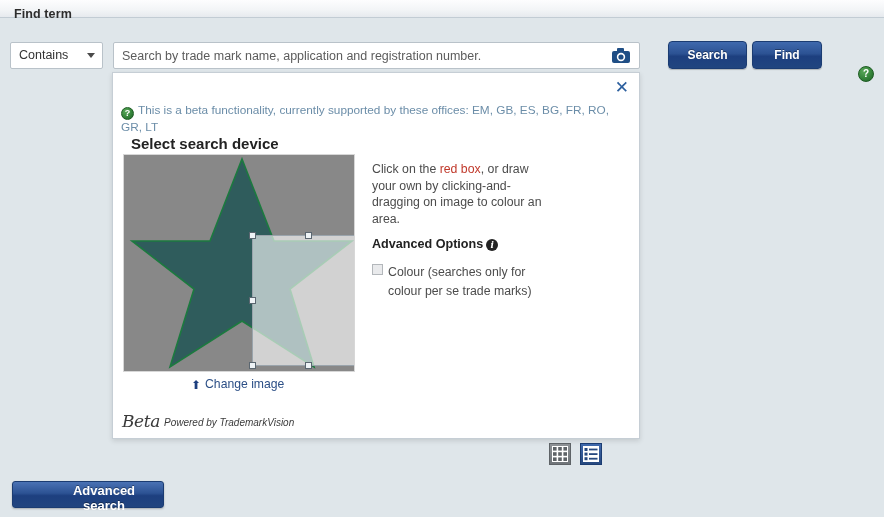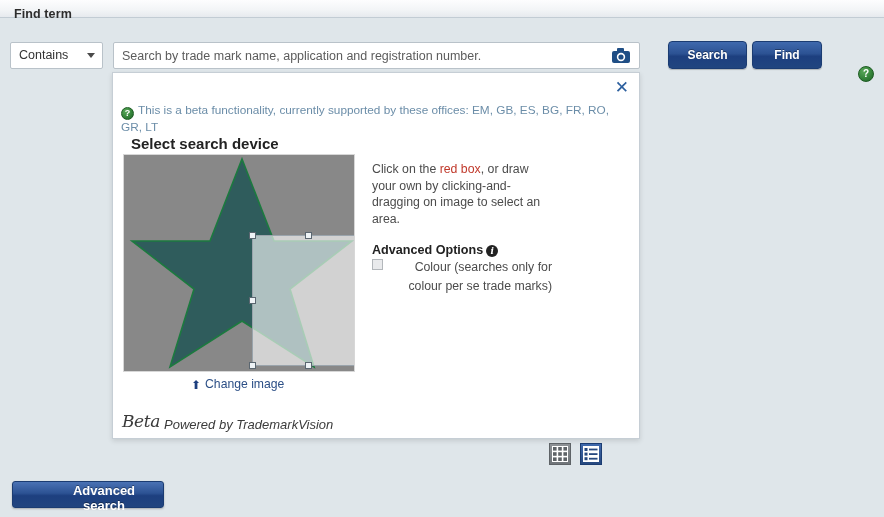--- a/index.html
+++ b/index.html
@@ -164,38 +164,38 @@
   }
 
   .beta-mark {
     position: absolute; left: 9px; top: 338px;
     font-family: "DejaVu Serif", serif;
     font-style: italic; font-size: 17px; color: #3a3a3a;
     letter-spacing: -.4px;
   }
   .powered-by {
     position: absolute; left: 51px; top: 344px;
-    font-style: italic; font-size: 13px; color: #3b3b3b;
+    font-style: italic; font-size: 10px; color: #3b3b3b;
   }
 
   
   .info-col { position: absolute; left: 259px; top: 88px; width: 180px; }
   .info-text { font-size: 12.3px; color: #4c4c4c; line-height: 16.5px; }
   .red-box-word { color: #c0392b; }
   .adv-title {
-    margin-top: 16px;
+    margin-top: 10px;
     font-size: 12.6px; font-weight: bold; color: #222;
   }
   .info-dot {
     display: inline-block; width: 12px; height: 12px; border-radius: 50%;
     background: #222; color: #fff; font-size: 9px; font-weight: bold;
     text-align: center; line-height: 12px; vertical-align: 0px;
     margin-left: 3px; font-family: "DejaVu Serif", serif; font-style: italic;
   }
-  .colour-opt { position: relative; padding-left: 16px; text-align: right; }
+  .colour-opt { margin-top: 11px; position: relative; padding-left: 16px; }
   .cb {
     position: absolute; left: 0; top: 2px;
     width: 11px; height: 11px;
     background: #e9eaec; border: 1px solid #b3b7bb;
   }
   .colour-label { font-size: 12.3px; color: #4c4c4c; line-height: 16.5px; }
 
   
   .view-toggles { position: absolute; left: 549px; top: 443px; }
   .vt {
@@ -291,21 +291,21 @@
     </div>
 
     <div class="change-image">
       <span class="up-ico">⬆</span><span>Change image</span>
     </div>
 
     <div class="beta-mark">Beta</div>
     <div class="powered-by">Powered by TrademarkVision</div>
 
     <div class="info-col">
-      <div class="info-text"><span>Click on the </span><span class="red-box-word">red box</span><span>, or draw your own by clicking-and-dragging on image to select an area.</span></div>
+      <div class="info-text"><span>Click on the </span><span class="red-box-word">red box</span><span>, or draw your own by clicking-and-dragging on image to colour an area.</span></div>
 
       <div class="adv-title"><span>Advanced Options</span><span class="info-dot">i</span></div>
 
       <div class="colour-opt">
         <span class="cb"></span>
         <span class="colour-label">Colour (searches only for colour per se trade marks)</span>
       </div>
     </div>
   </div>
 

